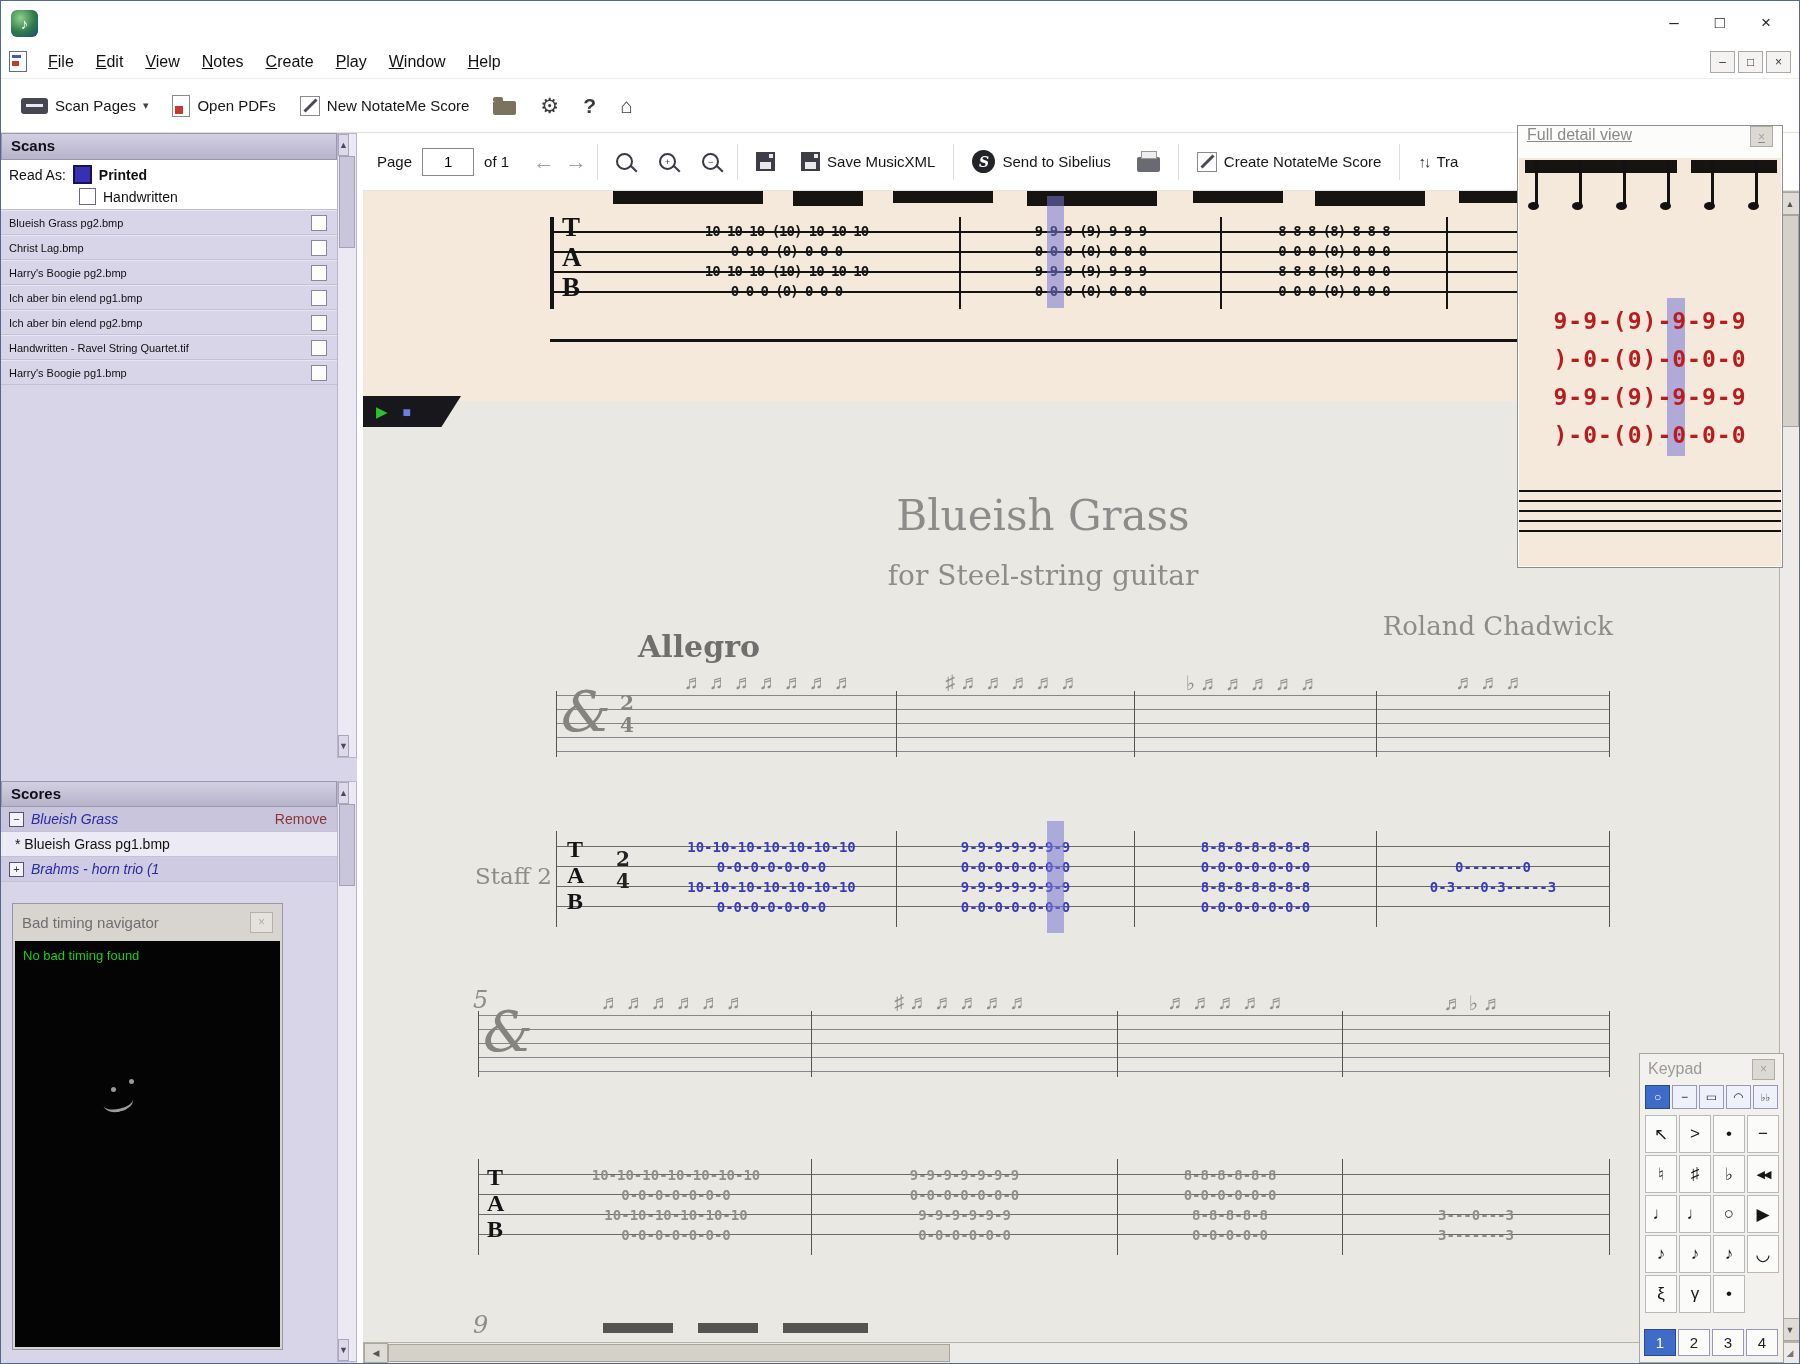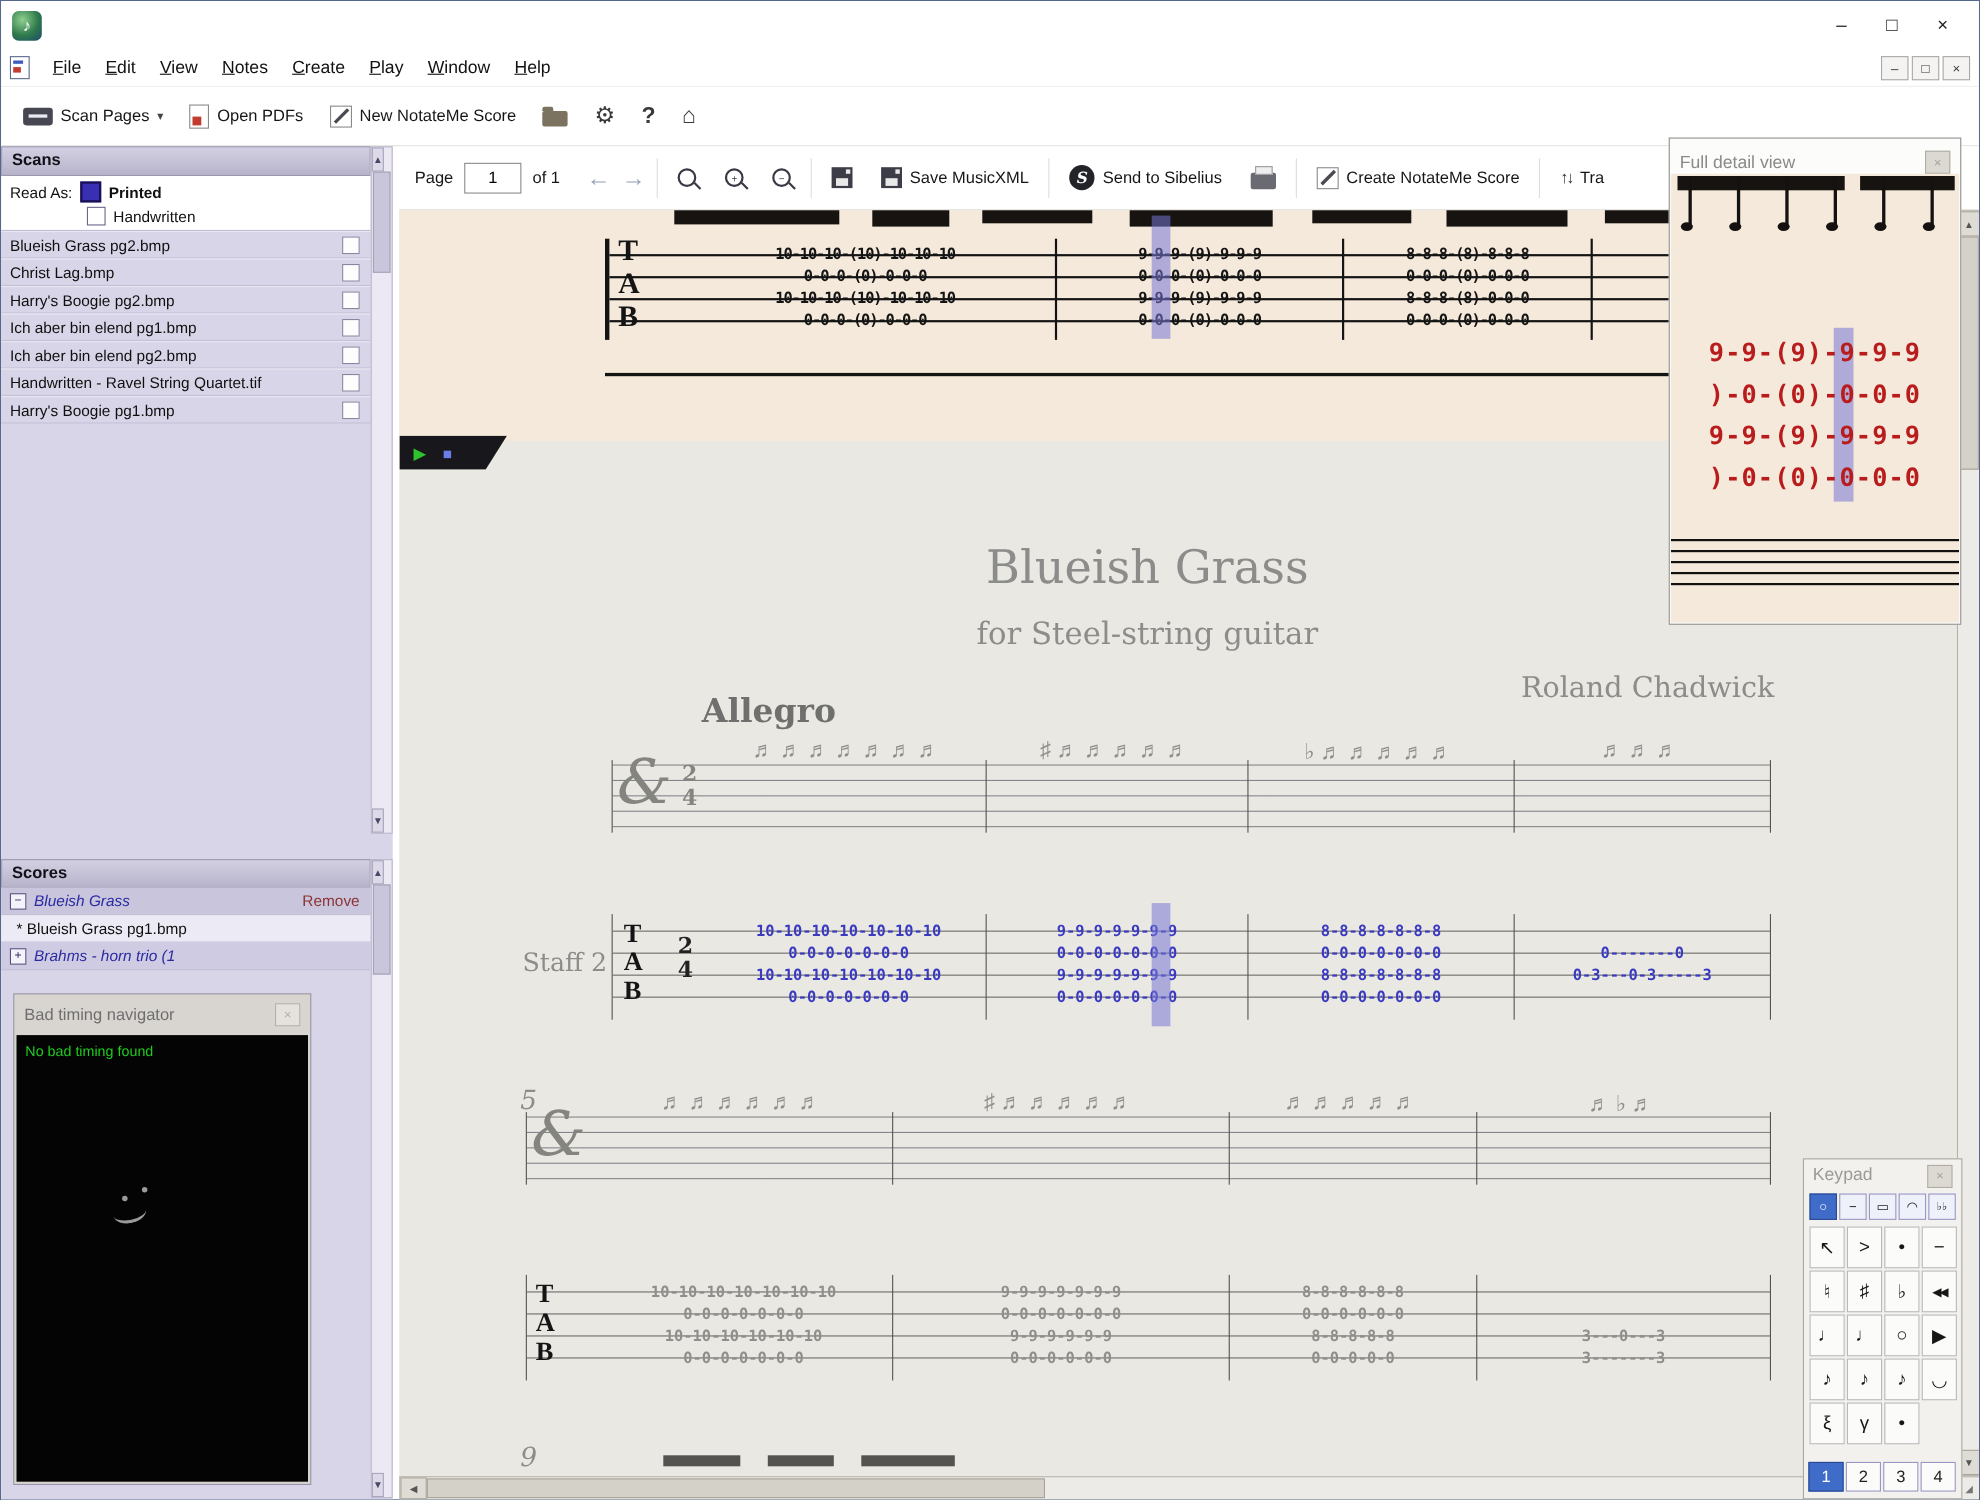--- a/index.html
+++ b/index.html
@@ -43,21 +43,21 @@
   .ic-print::before{content:"";position:absolute;top:-6px;left:4px;width:14px;height:6px;background:#eee;border:1px solid #999;}
   .arrow-ic{font-size:22px;color:#97a3b5;font-weight:bold;}
   
   .page-toolbar{left:362px;top:132px;width:1438px;height:58px;background:#fff;display:flex;align-items:center;gap:10px;padding:0 14px;font-size:15px;color:#161616;border-bottom:1px solid #e6e4de;z-index:1;}
   .page-input{width:46px;height:24px;border:1px solid #8a8a8a;text-align:center;font-size:15px;font-family:"Liberation Sans",sans-serif;}
   
   .scans-header{background:linear-gradient(#d4d0e3,#b7b3ca);border:1px solid #9b97b1;font-weight:bold;font-size:15px;color:#101018;padding:3px 9px;}
   .readas{background:#fff;border-bottom:1px solid #c1bdd4;font-size:14px;color:#111;}
   .cbx{width:15px;height:15px;border:1px solid #6a668c;background:#fff;display:inline-block;flex:none;}
   .cbx.checked{background:#382fb2;border:2px solid #191252;}
-  .file-row{height:23px;display:flex;align-items:center;padding:0 10px 0 8px;border-bottom:1px solid #c4c0d6;border-top:1px solid #e9e6f4;font-size:14px;color:#101010;background:#d9d5e8;}
+  .file-row{height:23px;display:flex;align-items:center;padding:0 10px 0 8px;border-bottom:1px solid #c4c0d6;border-top:1px solid #e9e6f4;font-size:11px;color:#101010;background:#d9d5e8;}
   .file-cb{width:14px;height:14px;background:#fdfdfd;border:1px solid #8a86a2;margin-left:auto;flex:none;}
   .tree-box{width:13px;height:13px;border:1px solid #55517c;background:#f4f2fa;font-size:11px;line-height:11px;color:#33305a;flex:none;}
   .score-row{height:25px;display:flex;align-items:center;gap:7px;padding:0 10px 0 8px;font-size:14px;border-bottom:1px solid #c4c0d6;}
   .score-name{font-style:italic;color:#2a2aa2;}
   
   .badtiming{background:#d8d5d0;border:1px solid #9a96a8;}
   .bt-header{height:36px;display:flex;align-items:center;padding:0 9px;color:#6e6e6e;font-size:15px;}
   .bt-close{width:21px;height:19px;margin-left:auto;background:#e5e2dd;border:1px solid #b5b1a9;color:#b2aea6;font-size:12px;}
   .bt-body{position:absolute;left:2px;right:2px;top:37px;bottom:2px;background:#040404;}
   .bt-msg{color:#1ecb1e;font-size:13px;padding:7px 8px;}
@@ -92,21 +92,21 @@
   .clef{position:absolute;left:4px;top:-12px;font:italic 400 56px "DejaVu Serif",serif;color:#85857f;}
   .ts{position:absolute;font:bold 20px "DejaVu Serif",serif;line-height:21px;text-align:center;width:16px;}
   .ts.gray{color:#85857f;} .ts.dark{color:#222;}
   .tabL{position:absolute;font:bold 24px "Liberation Serif",serif;color:#141414;line-height:24px;}
   .tabL.big{font-size:27px;}
   .hl{position:absolute;background:rgba(118,118,214,0.55);}
   .serif-gray{font-family:"DejaVu Serif",serif;color:#8c8c8a;}
   .playbar{clip-path:polygon(0 0,100% 0,80% 100%,0 100%);background:#17171c;display:flex;align-items:center;gap:15px;padding-left:13px;}
   
   .fd{background:#fcfcfb;border:1px solid #8f8f8f;z-index:40;}
-  .fd-header{height:32px;display:flex;align-items:flex-end;padding:0 9px;color:#8a8a88;font-size:16px;}
+  .fd-header{height:32px;display:flex;align-items:flex-start;padding:0 9px;color:#8a8a88;font-size:16px;text-decoration:underline;}
   .panel-close{width:21px;height:19px;margin-left:auto;background:#dcd9d3;border:1px solid #b1ada5;color:#a2a29e;font-size:12px;}
   .fd-body{position:absolute;left:1px;right:1px;top:32px;bottom:1px;background:#f5e9dc;overflow:hidden;}
   .fd-row{position:absolute;left:0;right:0;text-align:center;font:bold 23px "DejaVu Sans Mono",monospace;color:#b91c1c;letter-spacing:1px;white-space:pre;}
   .fd-stem{position:absolute;width:3px;background:#141210;}
   .fd-head{position:absolute;width:11px;height:8px;border-radius:50%;background:#141210;}
   .fd-staff{position:absolute;left:0;right:0;height:46px;background-image:linear-gradient(#141210,#141210),linear-gradient(#141210,#141210),linear-gradient(#141210,#141210),linear-gradient(#141210,#141210),linear-gradient(#141210,#141210);background-repeat:no-repeat;background-size:100% 2px;background-position:0 2px,0 12px,0 22px,0 32px,0 42px;}
   
   .kp{background:#f2f1ee;border:1px solid #aaa69e;z-index:40;}
   .kp-header{height:30px;display:flex;align-items:center;padding:0 8px;color:#9a9a98;font-size:16px;}
   .kp-tabs{display:flex;gap:2px;padding:1px 5px;}

